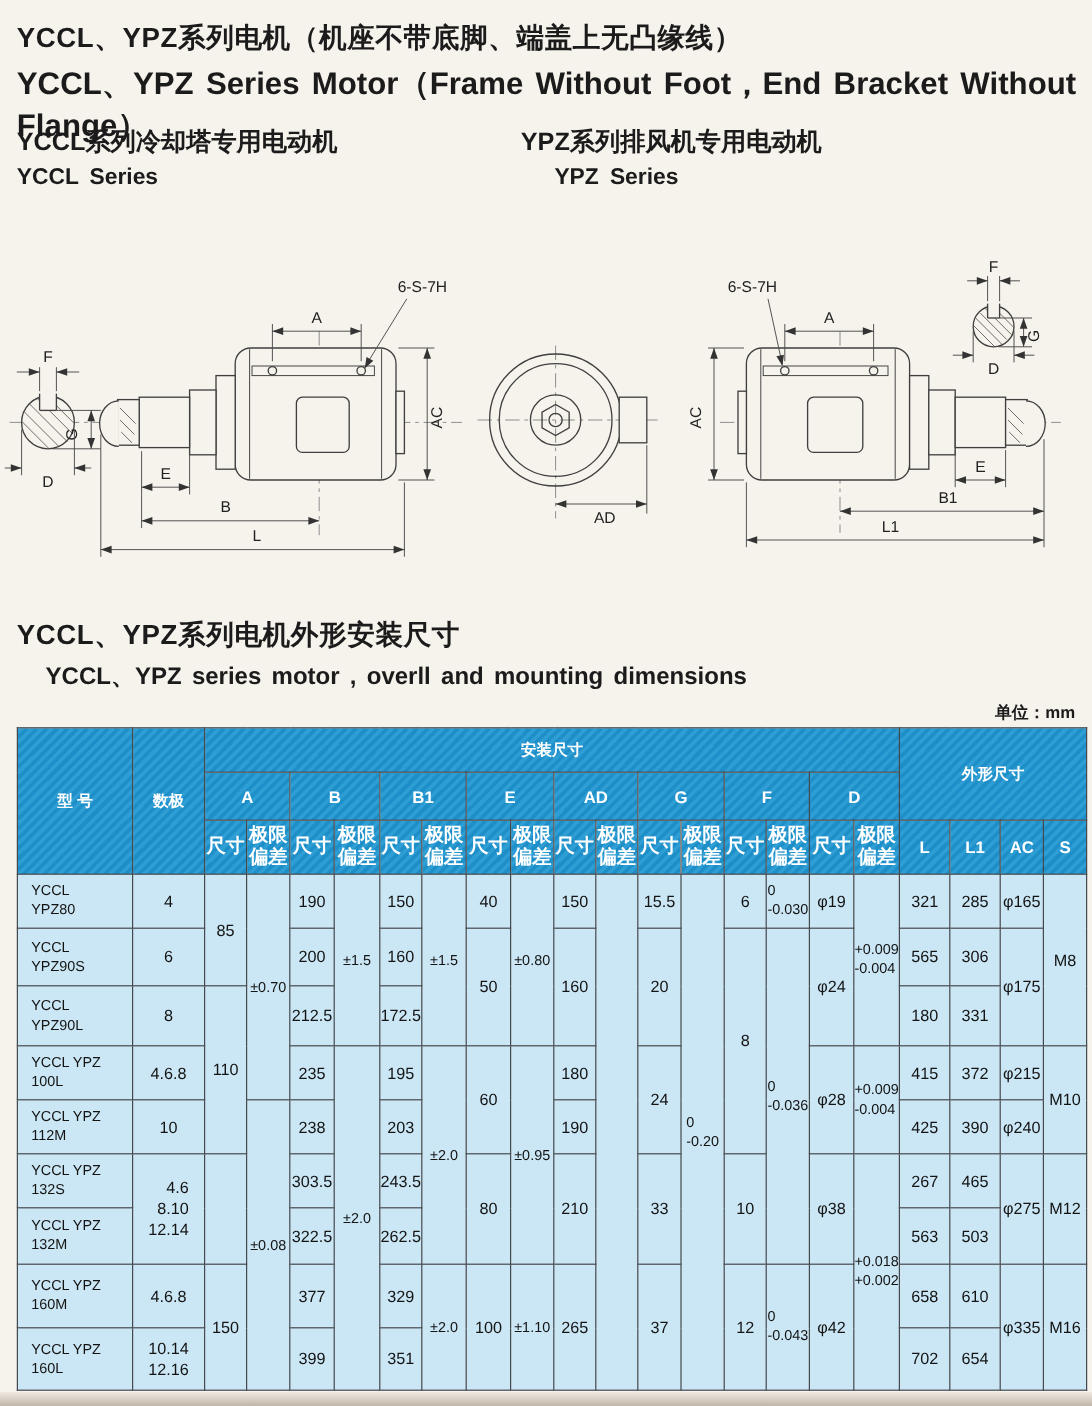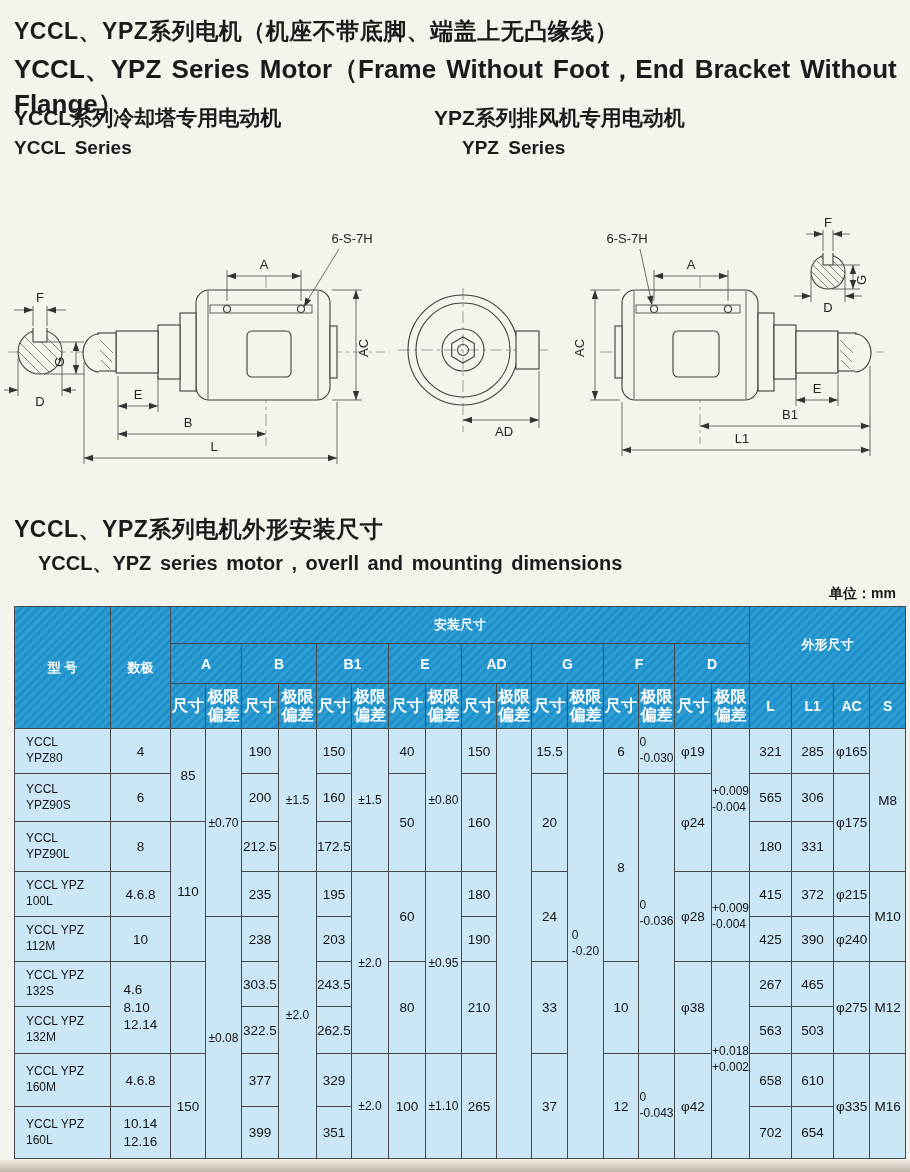--- a/index.html
+++ b/index.html
@@ -37,21 +37,21 @@
   }
   table.dims thead th.h-dim{font-size:14px;}
   table.dims thead th.h-sub{font-size:16px;font-weight:bold;line-height:1.15;white-space:pre-line;}
   table.dims tbody td{
     background:#cbe7f5;text-align:center;vertical-align:middle;
     font-size:13.5px;padding:1px 0;color:#141414;
   }
   table.dims tbody td.model{text-align:left;padding-left:11px;font-size:12px;}
   table.dims tbody td.dev{font-size:12px;}
   .ml{display:inline-block;text-align:left;white-space:pre-line;line-height:1.3;}
-  .mlc{display:inline-block;text-align:left;white-space:pre-line;line-height:1.3;}
+  .mlc{display:inline-block;text-align:right;white-space:pre-line;line-height:1.3;}
   .scan-edge{left:0;bottom:0;width:910px;height:12px;background:linear-gradient(to bottom,#efe9e1,#bfb5a8);}
 </style>
 </head>
 <body>
 
 <div class="abs t-zh" style="left:14px;top:16px;">YCCL、YPZ系列电机（机座不带底脚、端盖上无凸缘线）</div>
 <div class="abs t-en" style="left:14px;top:52px;">YCCL、YPZ Series Motor（Frame Without Foot，End Bracket Without Flange）</div>
 
 <div class="abs s-zh" style="left:14px;top:104px;">YCCL系列冷却塔专用电动机</div>
 <div class="abs s-en" style="left:14px;top:137px;">YCCL Series</div>

